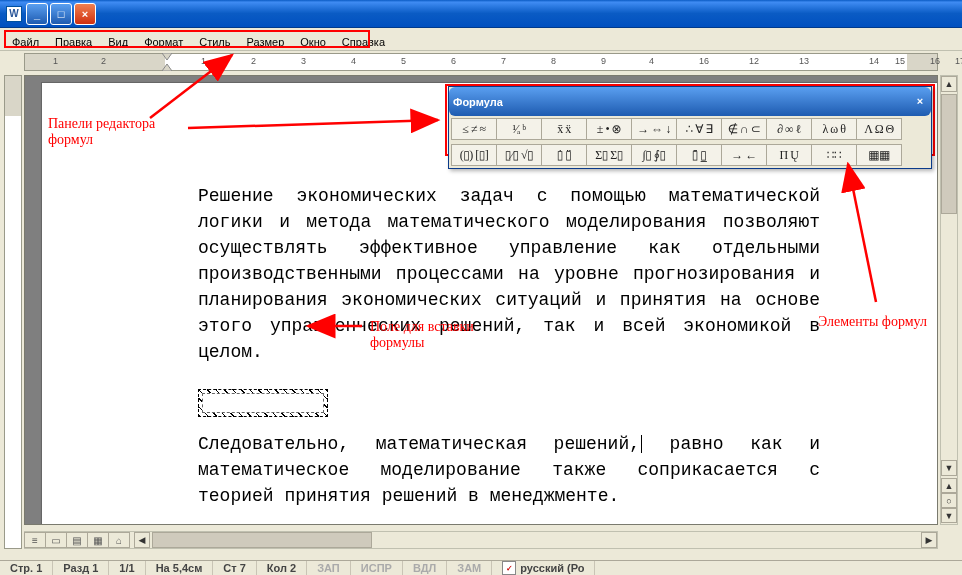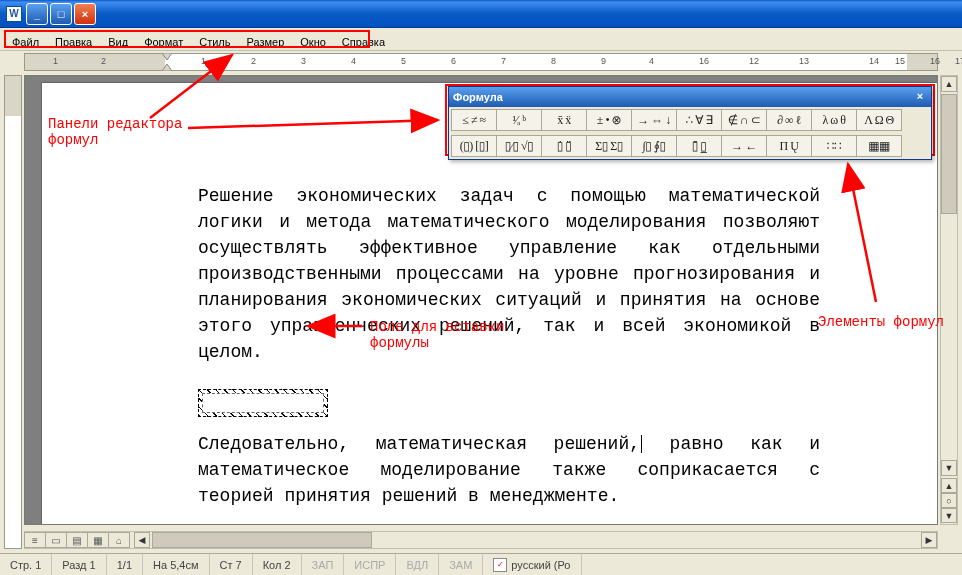--- a/index.html
+++ b/index.html
@@ -99,53 +99,53 @@
     background:#ece9d8; border:1px solid #c0c0b0; display:flex; align-items:center;
   }
   .hscroll .viewbtn{
     width:22px;height:16px;border:1px solid #aca899;margin-left:-1px;
     display:flex;align-items:center;justify-content:center;background:#ece9d8;font-size:10px;color:#555;
   }
   .hscroll .track{flex:1;position:relative;height:16px;margin:0 0 0 4px;}
   .hscroll .thumb{position:absolute;left:18px;top:0;height:16px;width:220px;background:#cfcabc;border:1px solid #aca899;}
   
   .status {
-    position:absolute; left:0; right:0; bottom:0; height:22px;
+    position:absolute; left:0; right:0; bottom:0; height:15px;
     background:#ece9d8; border-top:1px solid #aca899;
-    display:flex; align-items:center; font-size:11px; color:#444;
+    display:flex; align-items:center; font-size:11px; color:#444;font-weight:bold;
   }
   .status .cell { padding:0 10px; border-right:1px solid #c9c4b5; height:100%; display:flex; align-items:center;}
   .status .dim { color:#aaa;}
   .status .langicon{width:14px;height:14px;border:1px solid #888;margin-right:4px;background:#fff;display:inline-flex;align-items:center;justify-content:center;font-size:8px;color:#c00;}
   
   .formulabox{
     position:absolute; left:445px; top:84px; width:490px; height:72px;
     border:2px solid red; pointer-events:none;
   }
   .formwin{
     position:absolute; left:448px; top:86px; width:484px;
     border:1px solid #0a3a8a; background:#ece9d8;
     box-shadow:2px 2px 4px rgba(0,0,0,.3);
   }
   .formwin .ftitle{
-    height:20px;background:linear-gradient(#5a9ff0,#1e5bb0);color:#fff;
-    font-weight:bold;font-size:11px;display:flex;align-items:center;padding:0 4px;
+    height:29px;background:linear-gradient(#5a9ff0,#1e5bb0);color:#fff;
+    font-weight:bold;font-size:11px;display:flex;align-items:center;padding:0 4px;border-radius:6px;
   }
   .formwin .ftitle .spacer{flex:1;}
   .formwin .fclose{width:14px;height:14px;color:#fff;font-size:11px;text-align:center;line-height:13px;cursor:default;}
   .formwin .frow{display:flex;padding:2px;gap:0;}
   .formwin .fbtn{
     width:46px;height:22px;border:1px solid #aca899;margin-left:-1px;
     background:#f4f2e9;display:flex;align-items:center;justify-content:center;
     font-family:"Times New Roman",serif;font-size:12px;color:#222;
     letter-spacing:-0.5px;
   }
   .formwin .fbtn:first-child{margin-left:0;}
   
-  .anno{position:absolute;color:#f00;font-size:14px;font-family:Liberation Mono, monospace;line-height:16px;pointer-events:none;}
+  .anno{position:absolute;color:#f00;font-size:14px;font-family:Liberation Serif, serif;line-height:16px;pointer-events:none;}
   svg.arrow{position:absolute;pointer-events:none;}
 </style>
 </head>
 <body>
 
 <div class="titlebar">
   <span class="icon">W</span>
   <div class="winbtns">
     <div class="winbtn">_</div>
     <div class="winbtn">□</div>

